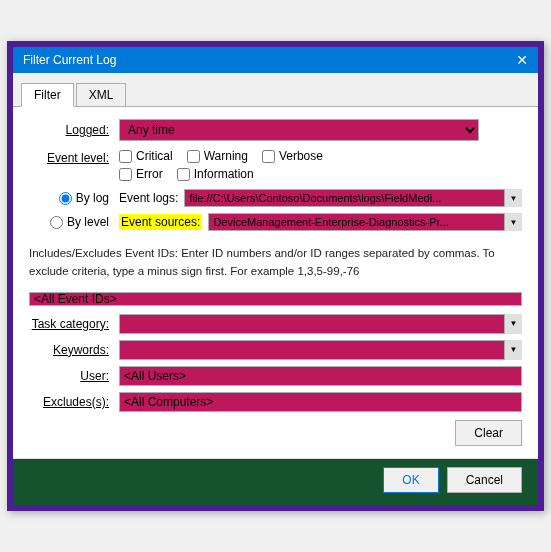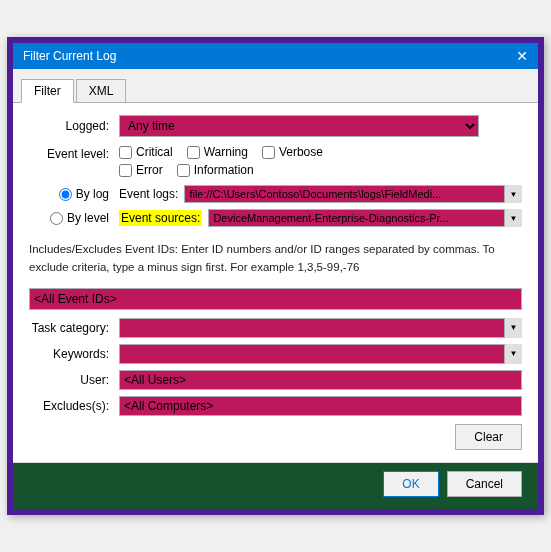--- a/index.html
+++ b/index.html
@@ -67,20 +67,21 @@
     .row {
       display: flex;
       align-items: center;
       margin-bottom: 8px;
     }
     .label {
       min-width: 90px;
       text-align: right;
       padding-right: 10px;
       font-size: 12px;
+      text-decoration: underline;
     }
     select, input[type="text"] {
       font-size: 12px;
       font-family: inherit;
       border: 1px solid #abadb3;
       background: #be185d;
       padding: 2px 4px;
     }
     .select-wide {
       width: 360px;
@@ -98,21 +99,21 @@
     }
     .description-box {
       margin: 10px 0 8px 0;
       font-size: 11.5px;
       color: #222;
       line-height: 1.5;
       padding: 4px 0;
     }
     .full-input {
       width: 100%;
-      height: 22px;
+      height: 14px;
     }
     .dropdown-wrapper {
       position: relative;
       display: inline-flex;
       align-items: center;
     }
     .dropdown-arrow {
       position: absolute;
       right: 0;
       top: 0;

